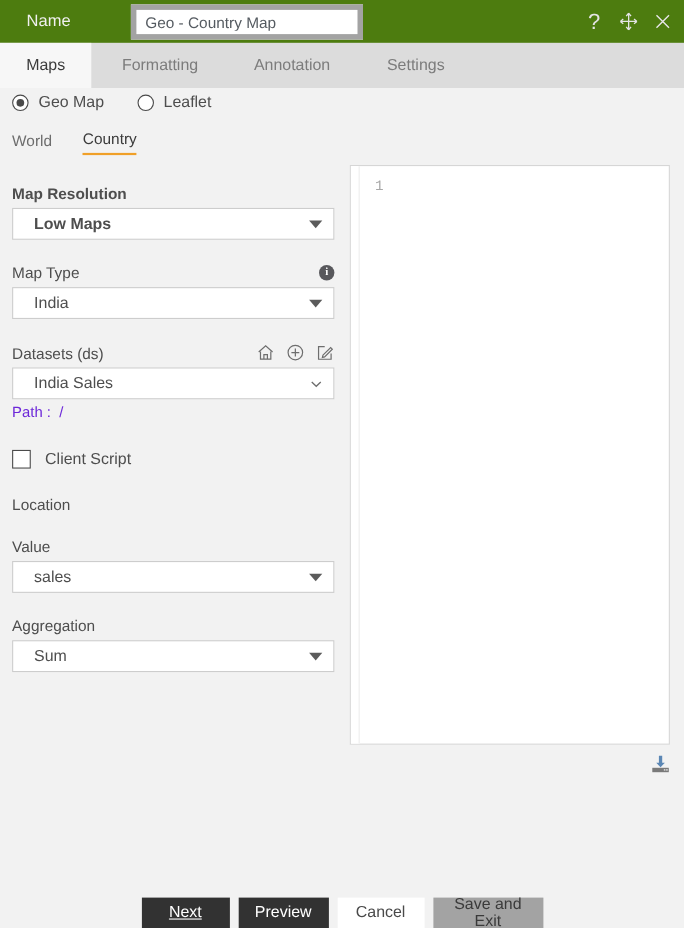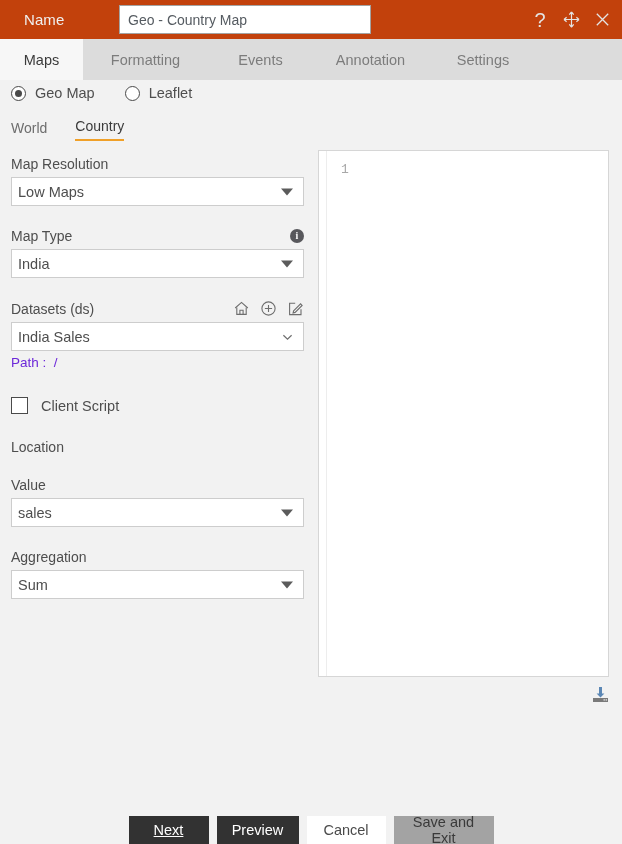--- a/index.html
+++ b/index.html
@@ -15,34 +15,34 @@
   #app {
     position: relative;
     width: 622px; height: 844px;
     background: #f2f2f2;
   }
 
   
   .titlebar {
     position: absolute; left: 0; top: 0;
     width: 622px; height: 39px;
-    background: #c2410c;
+    background: #4d7c0f;
     display: flex; align-items: center;
   }
   .titlebar-label {
     color: #f0f0f0;
     font-size: 15px;
     margin-left: 24px;
     width: 95px;
     letter-spacing: .1px;
   }
   .name-input {
-    width: 252px; height: 29px;
+    width: 211px; height: 29px;
     background: #ffffff;
-    border: 1px solid #a3a3a3;
+    border: 5px solid #a3a3a3;
     color: #555b61;
     font-size: 14px;
     font-family: "Liberation Sans", sans-serif;
     padding: 11px 8px;
     outline: none;
   }
   .title-icons {
     position: absolute; right: 10px; top: 0; height: 39px;
     display: flex; align-items: center; gap: 11px;
   }
@@ -128,21 +128,21 @@
     font-size: 14px; color: #4e4e4e;
     margin-bottom: 5px; display: block;
   }
   .label-row { display: flex; align-items: center; justify-content: space-between; }
   .select {
     position: relative;
     width: 293px; height: 29px;
     background: #fff;
     border: 1px solid #cdcdcd;
     display: flex; align-items: center;
-    padding: 0 6px;
+    padding: 0 19px;
     font-size: 14.5px; color: #4e4e4e;
     cursor: pointer;
   }
   .select .caret {
     position: absolute; right: 10px; top: 50%;
     transform: translateY(-50%);
     width: 0; height: 0;
     border-left: 6px solid transparent;
     border-right: 6px solid transparent;
     border-top: 7px solid #5b5b5b;
@@ -173,21 +173,21 @@
     cursor: pointer;
   }
   .checkbox {
     width: 17px; height: 17px;
     border: 1.6px solid #4a4a4a;
     background: #fff;
   }
   .check-label { margin-left: 13px; font-size: 14.5px; color: #4e4e4e; }
 
   
-  .mt-res   { margin-top: 4px; }
+  .mt-res   { margin-top: 16px; font-weight: bold; }
   .mt-type  { margin-top: 22px; }
   .mt-ds    { margin-top: 22px; }
   .mt-cs    { margin-top: 27px; }
   .mt-loc   { margin-top: 25px; }
   .mt-val   { margin-top: 22px; }
   .mt-agg   { margin-top: 22px; }
 
   
   .editor {
     position: absolute; left: 318px; top: 70px;
@@ -260,21 +260,20 @@
         <svg width="15" height="15" viewBox="0 0 15 15" stroke="#e4e4e4" stroke-width="1.3">
           <path d="M1.8 1.8 L13.2 13.2 M13.2 1.8 L1.8 13.2"></path>
         </svg>
       </span>
     </div>
   </div>
 
   <div class="tabbar">
     <div class="tab tab-maps active">Maps</div>
     <div class="tab tab-format">Formatting</div>
-    <div class="tab tab-events">Events</div>
     <div class="tab tab-annot">Annotation</div>
     <div class="tab tab-settings">Settings</div>
   </div>
 
   <div class="body-area">
 
     <div class="radio-row">
       <div class="radio-item">
         <span class="radio-dot on"></span>
         <span class="radio-label">Geo Map</span>

